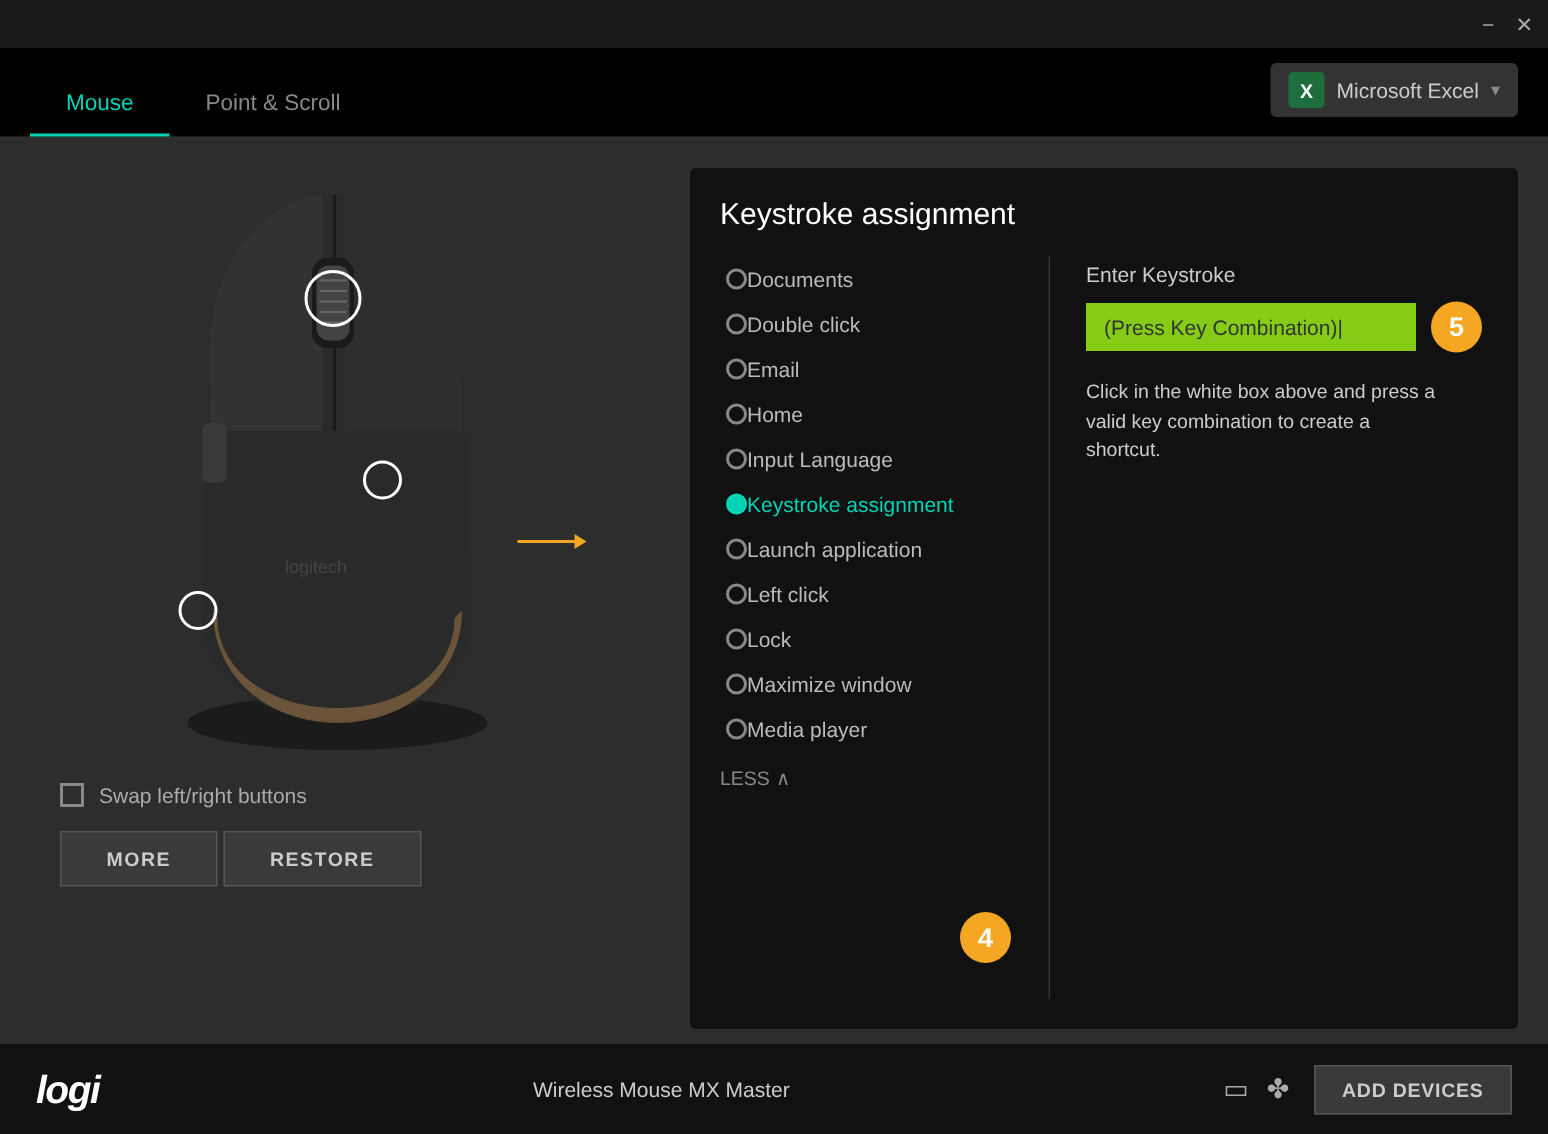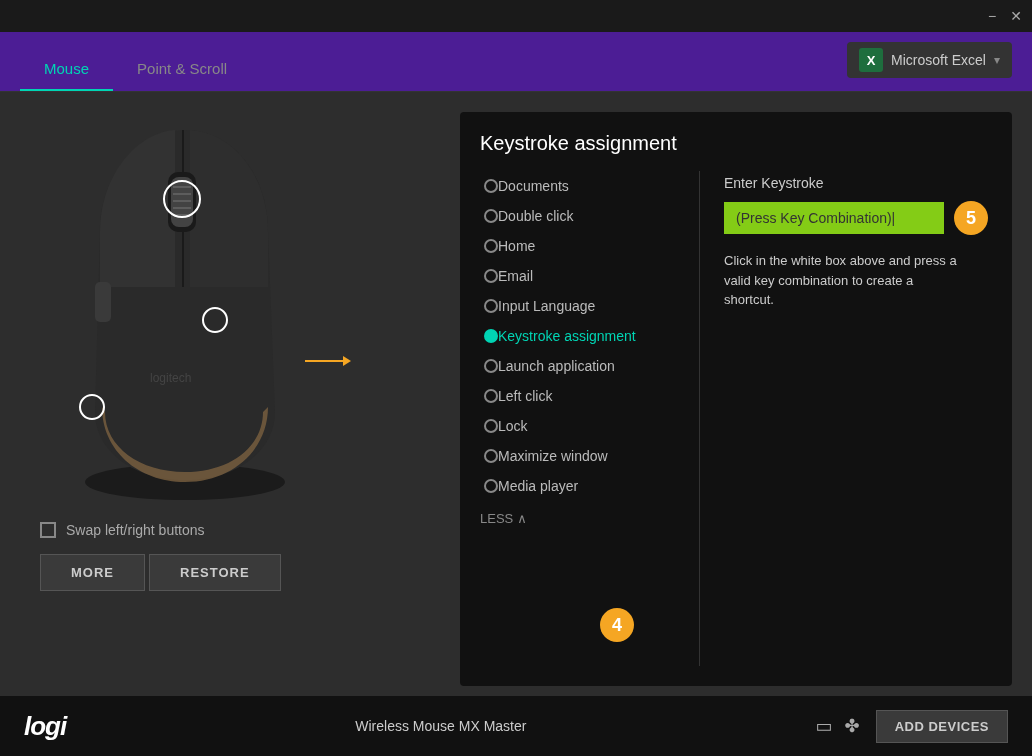--- a/index.html
+++ b/index.html
@@ -27,21 +27,21 @@
       color: #aaa;
       font-size: 14px;
       cursor: pointer;
       user-select: none;
     }
 
     
     .tab-bar {
       width: 100%;
       height: 60px;
-      background: #4c1d95;
+      background: #000000;
       display: flex;
       align-items: flex-end;
       padding-left: 20px;
       border-bottom: 1px solid #333;
       position: relative;
     }
     .tab {
       padding: 0 24px 14px 24px;
       font-size: 15px;
       color: #888;
@@ -102,20 +102,21 @@
       padding: 20px 20px 10px 20px;
       gap: 20px;
     }
 
     
     .mouse-area {
       flex: 0 0 420px;
       position: relative;
       display: flex;
       flex-direction: column;
+      align-items: center;
     }
 
     .swap-checkbox-row {
       display: flex;
       align-items: center;
       gap: 10px;
       margin-top: 10px;
       align-self: flex-start;
       margin-left: 20px;
     }
@@ -432,25 +433,25 @@
         <div class="list-item">
           <div class="radio-circle"></div>
           <span>Documents</span>
         </div>
         <div class="list-item">
           <div class="radio-circle"></div>
           <span>Double click</span>
         </div>
         <div class="list-item">
           <div class="radio-circle"></div>
+          <span>Email</span>
+        </div>
+        <div class="list-item">
+          <div class="radio-circle"></div>
           <span>Home</span>
-        </div>
-        <div class="list-item">
-          <div class="radio-circle"></div>
-          <span>Email</span>
         </div>
         <div class="list-item">
           <div class="radio-circle"></div>
           <span>Input Language</span>
         </div>
         <div class="list-item active">
           <div class="radio-circle filled"></div>
           <span>Keystroke assignment</span>
         </div>
         <div class="list-item">

